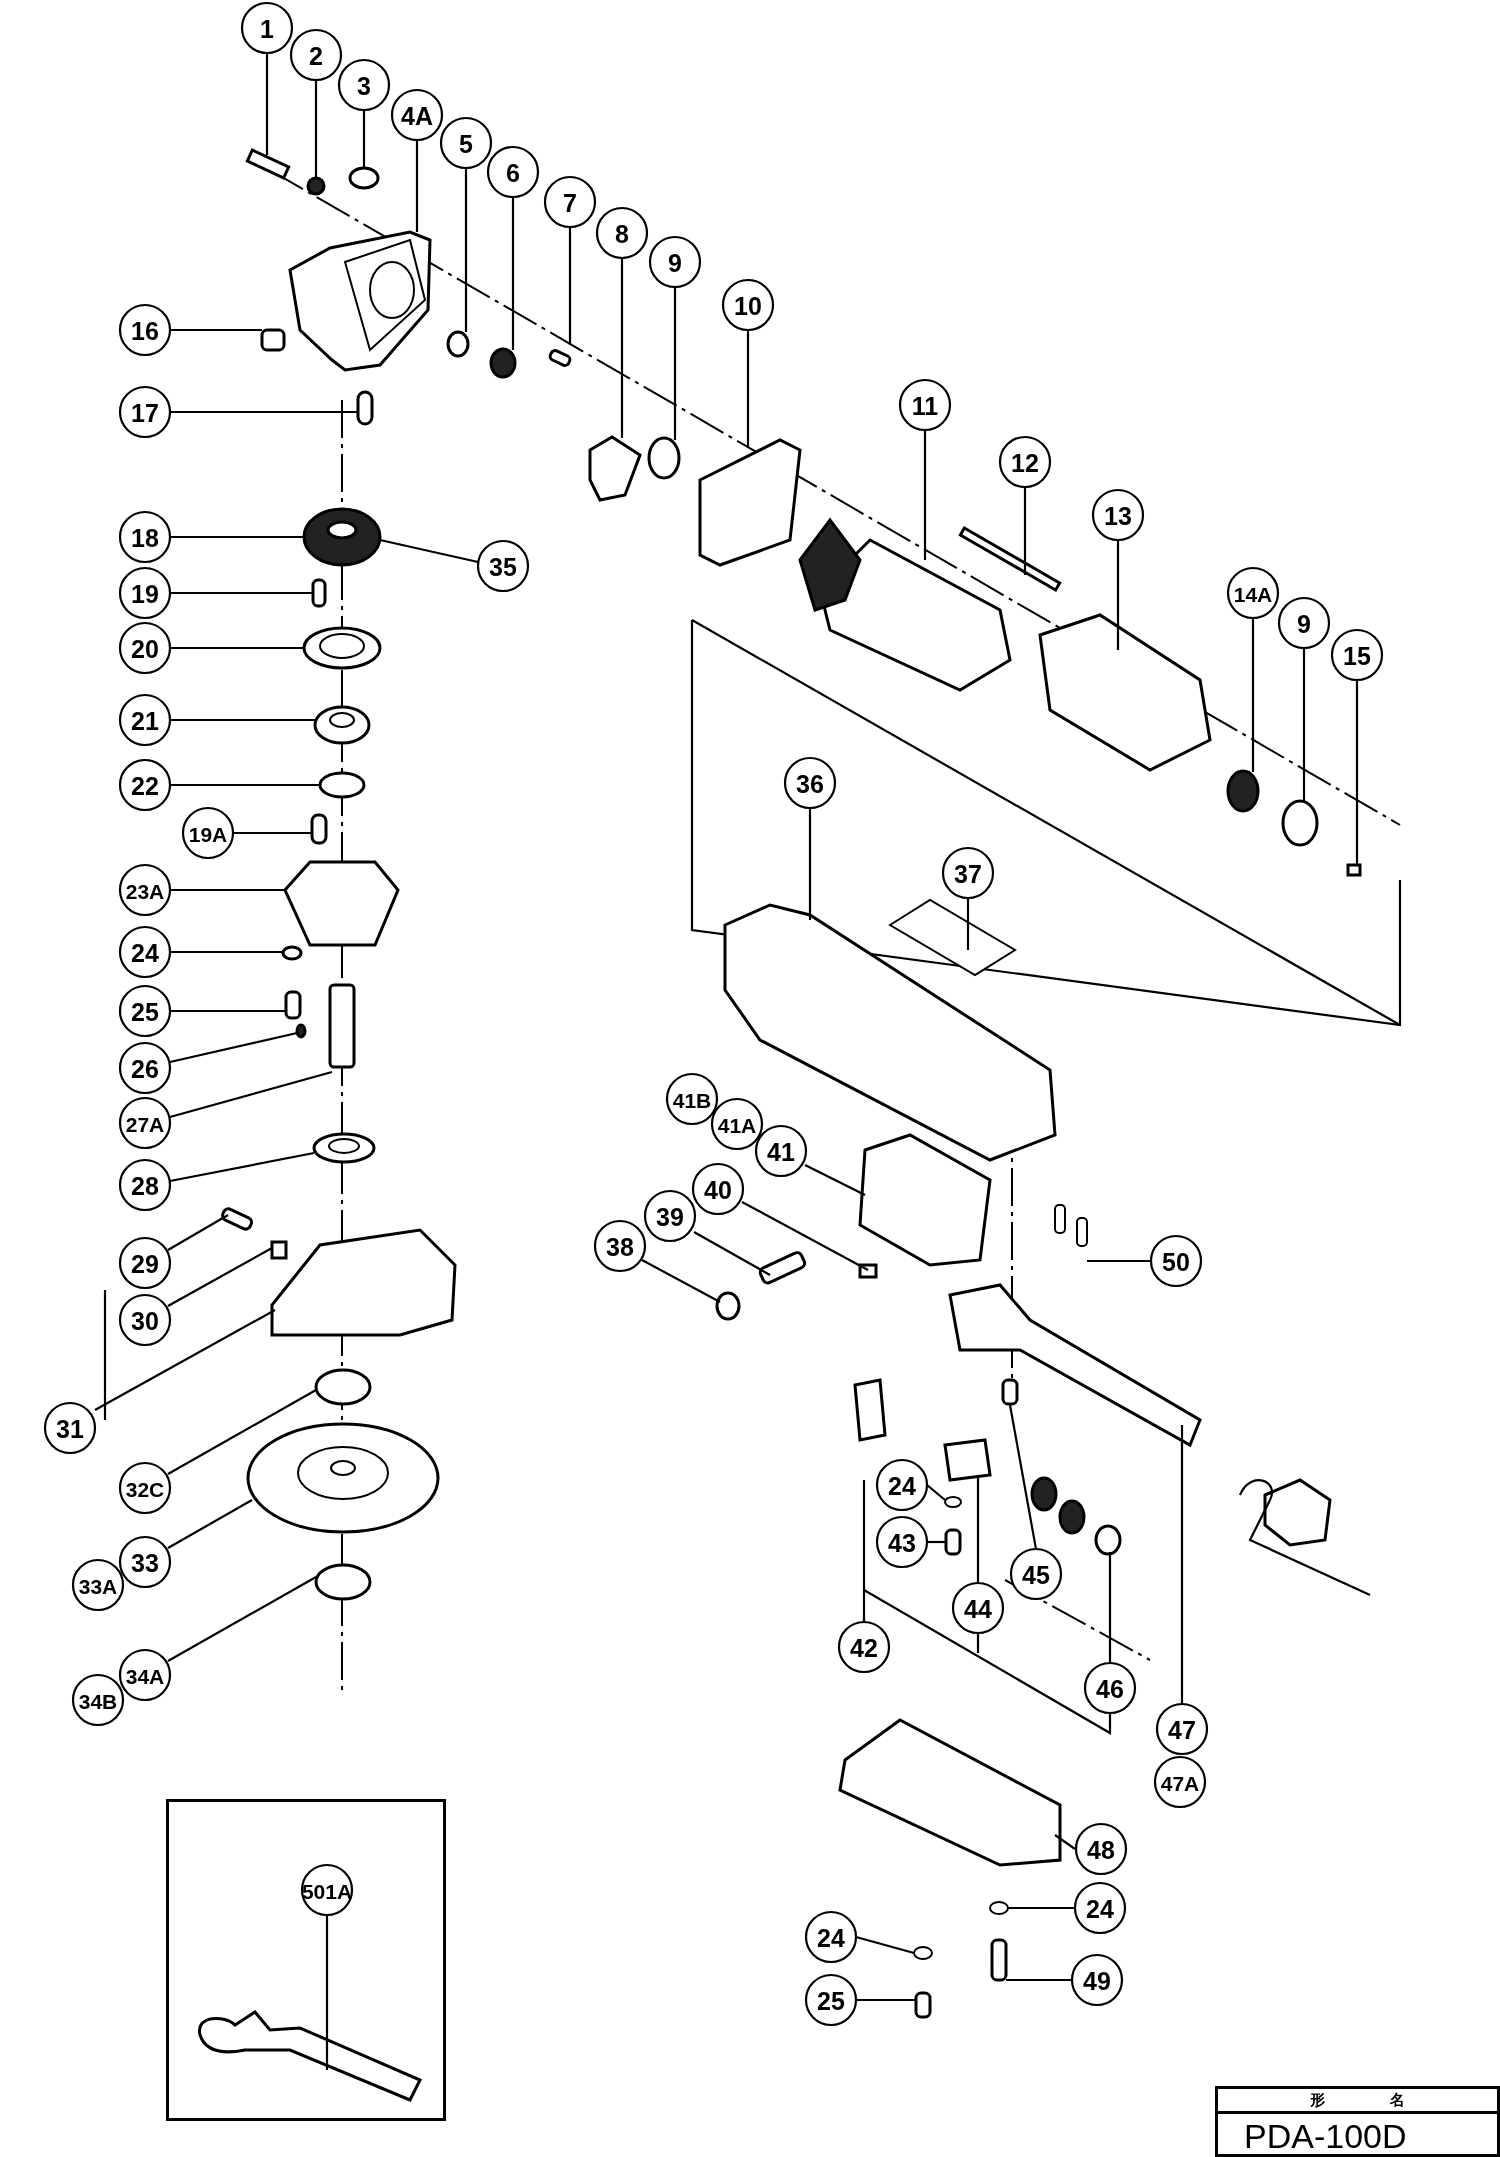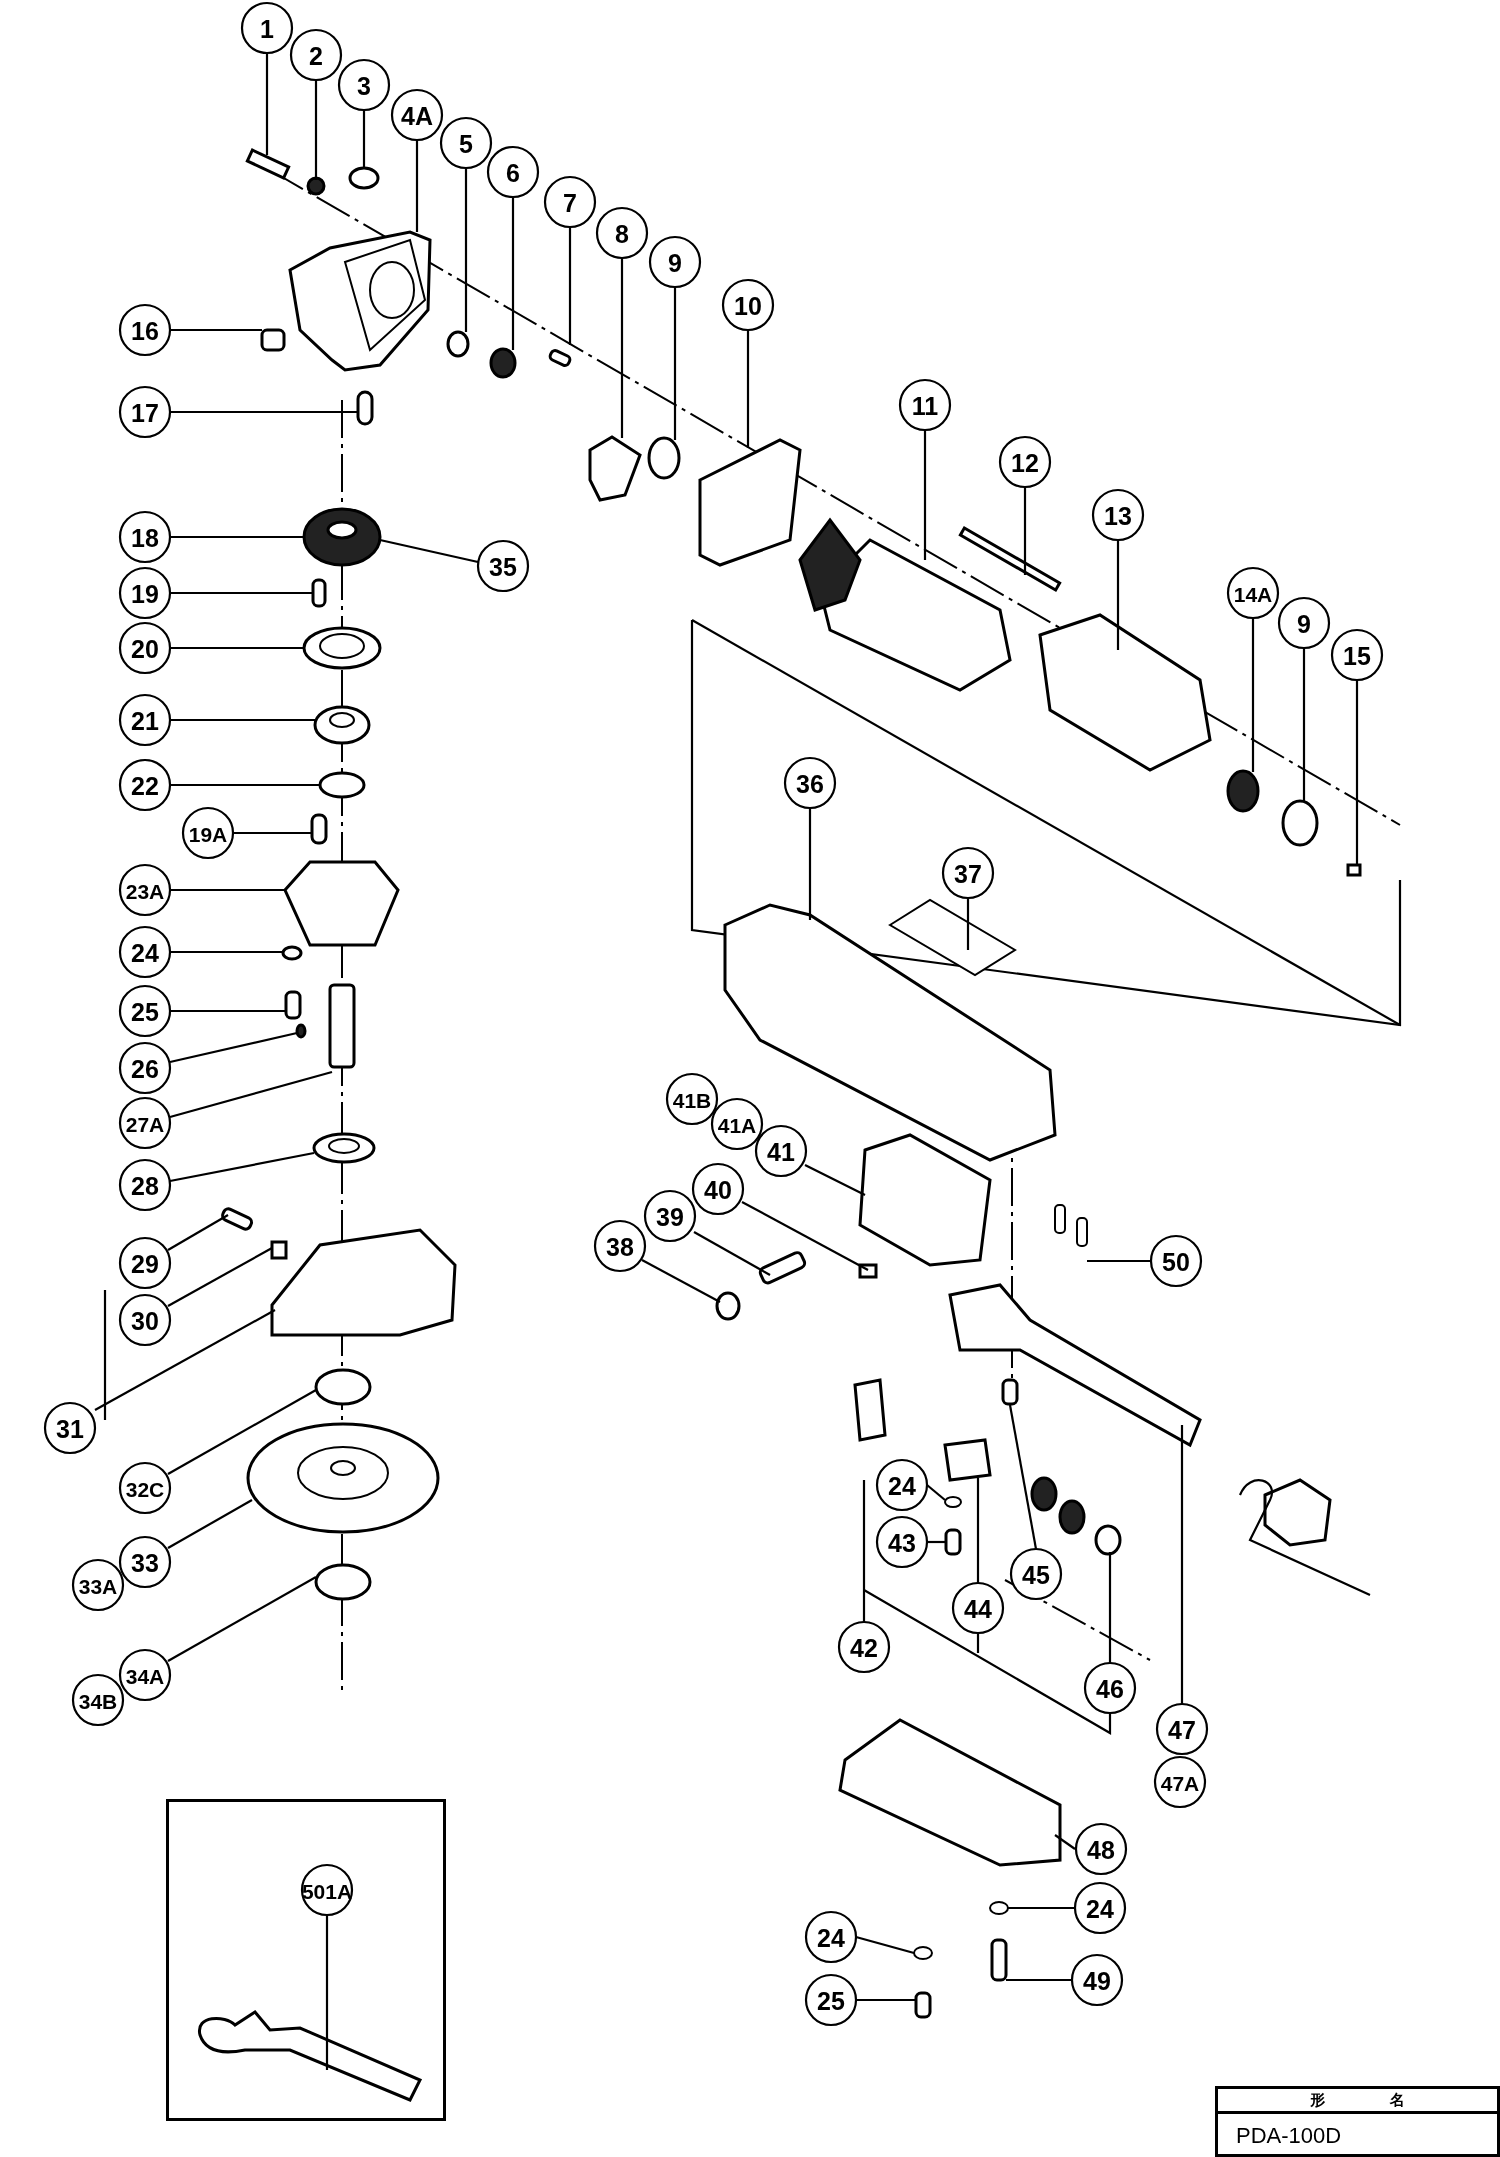--- a/index.html
+++ b/index.html
@@ -16,22 +16,22 @@
                   text-anchor:middle; dominant-baseline:central; fill:#000; }
   .balloon text.sm { font-size:21px; }
   .balloon { cursor:pointer; }
   #accessory-box { position:absolute; left:166px; top:1799px; width:280px; height:322px;
                    border:3px solid #000; box-sizing:border-box; }
   #title-block { position:absolute; left:1215px; top:2086px; width:285px; height:71px;
                  border:3px solid #000; box-sizing:border-box; }
   #title-block .hdr { height:22px; border-bottom:3px solid #000; display:flex;
                       justify-content:space-around; align-items:center; padding:0 60px;
                       font-family:"DejaVu Sans", sans-serif; font-weight:bold; font-size:15px; }
-  #title-block .model { font-family:"Liberation Sans", sans-serif; font-size:22px;
-                        padding-left:18px; line-height:44px; }
+  #title-block .model { font-family:"Liberation Sans", sans-serif; font-size:34px;
+                        padding-left:26px; line-height:44px; }
   #revision { position:absolute; left:2px; top:2124px; font-family:"Liberation Sans", sans-serif;
               font-size:28px;margin-top:41px; }
 </style>
 </head>
 <body>
 
 <svg id="drawing" xmlns="http://www.w3.org/2000/svg" width="1500" height="2157" viewBox="0 0 1500 2157">
 
   <g>
     <line class="axis" x1="270" y1="170" x2="1400" y2="825"></line>

